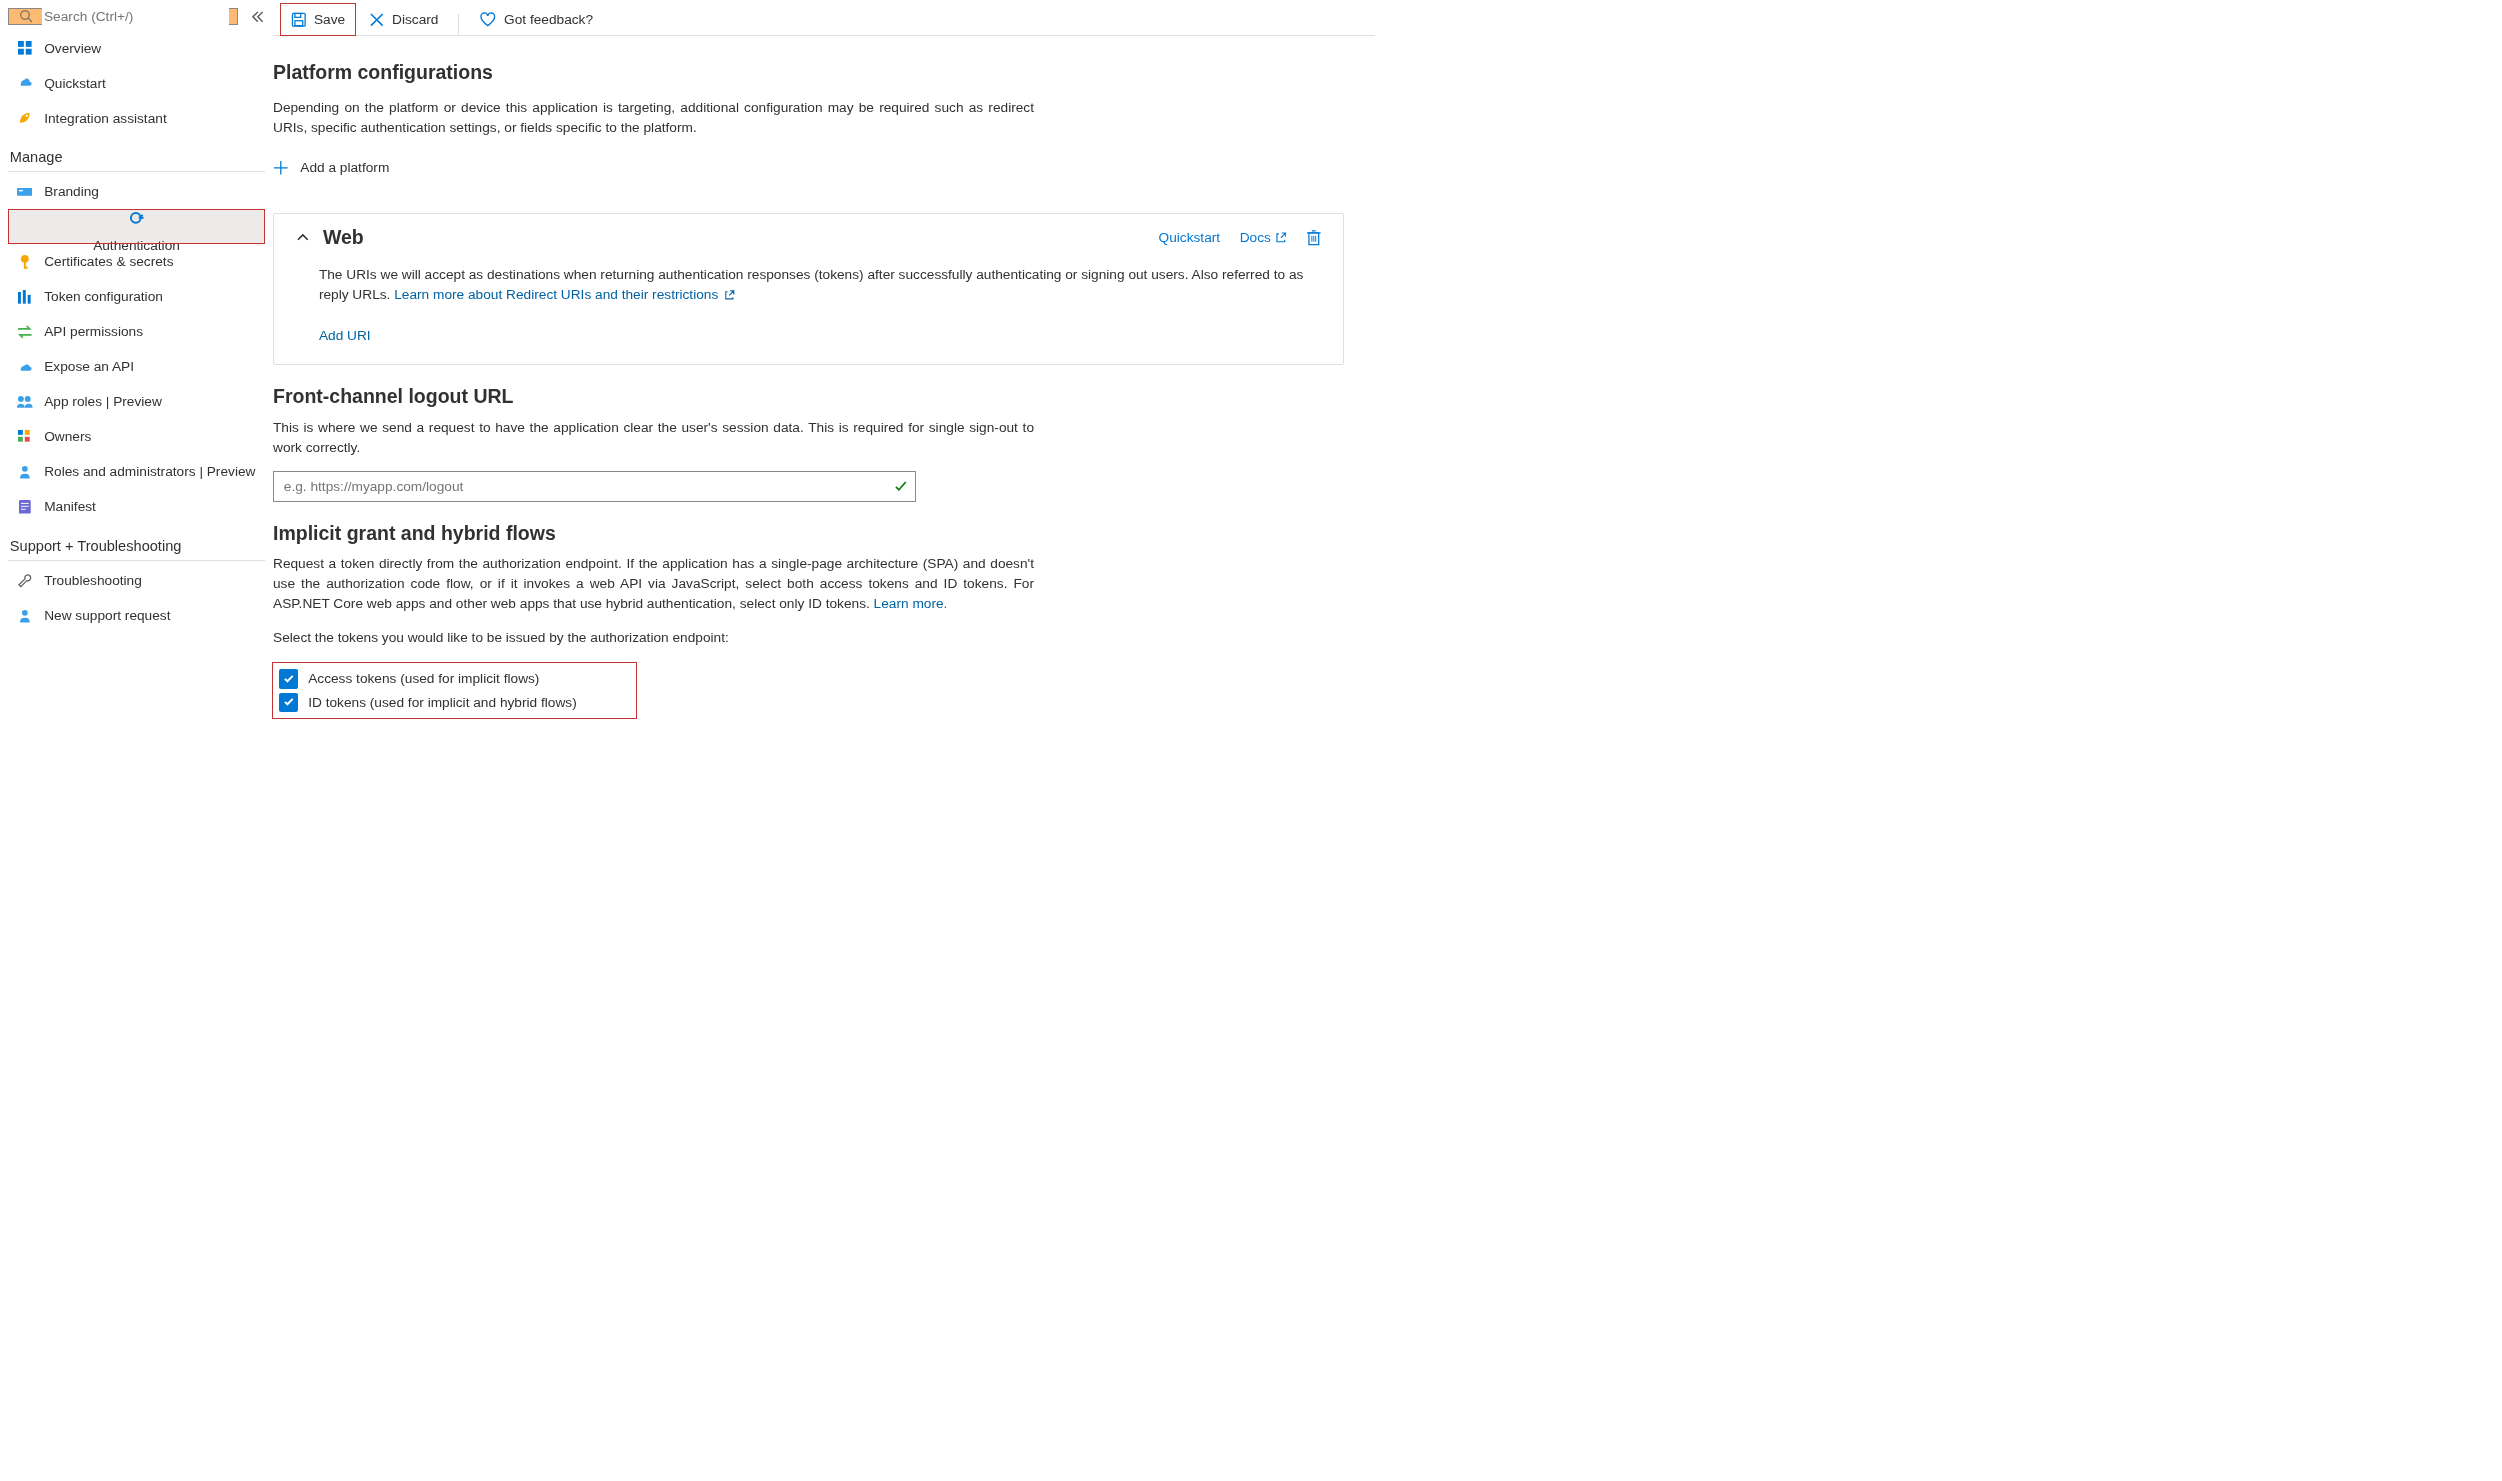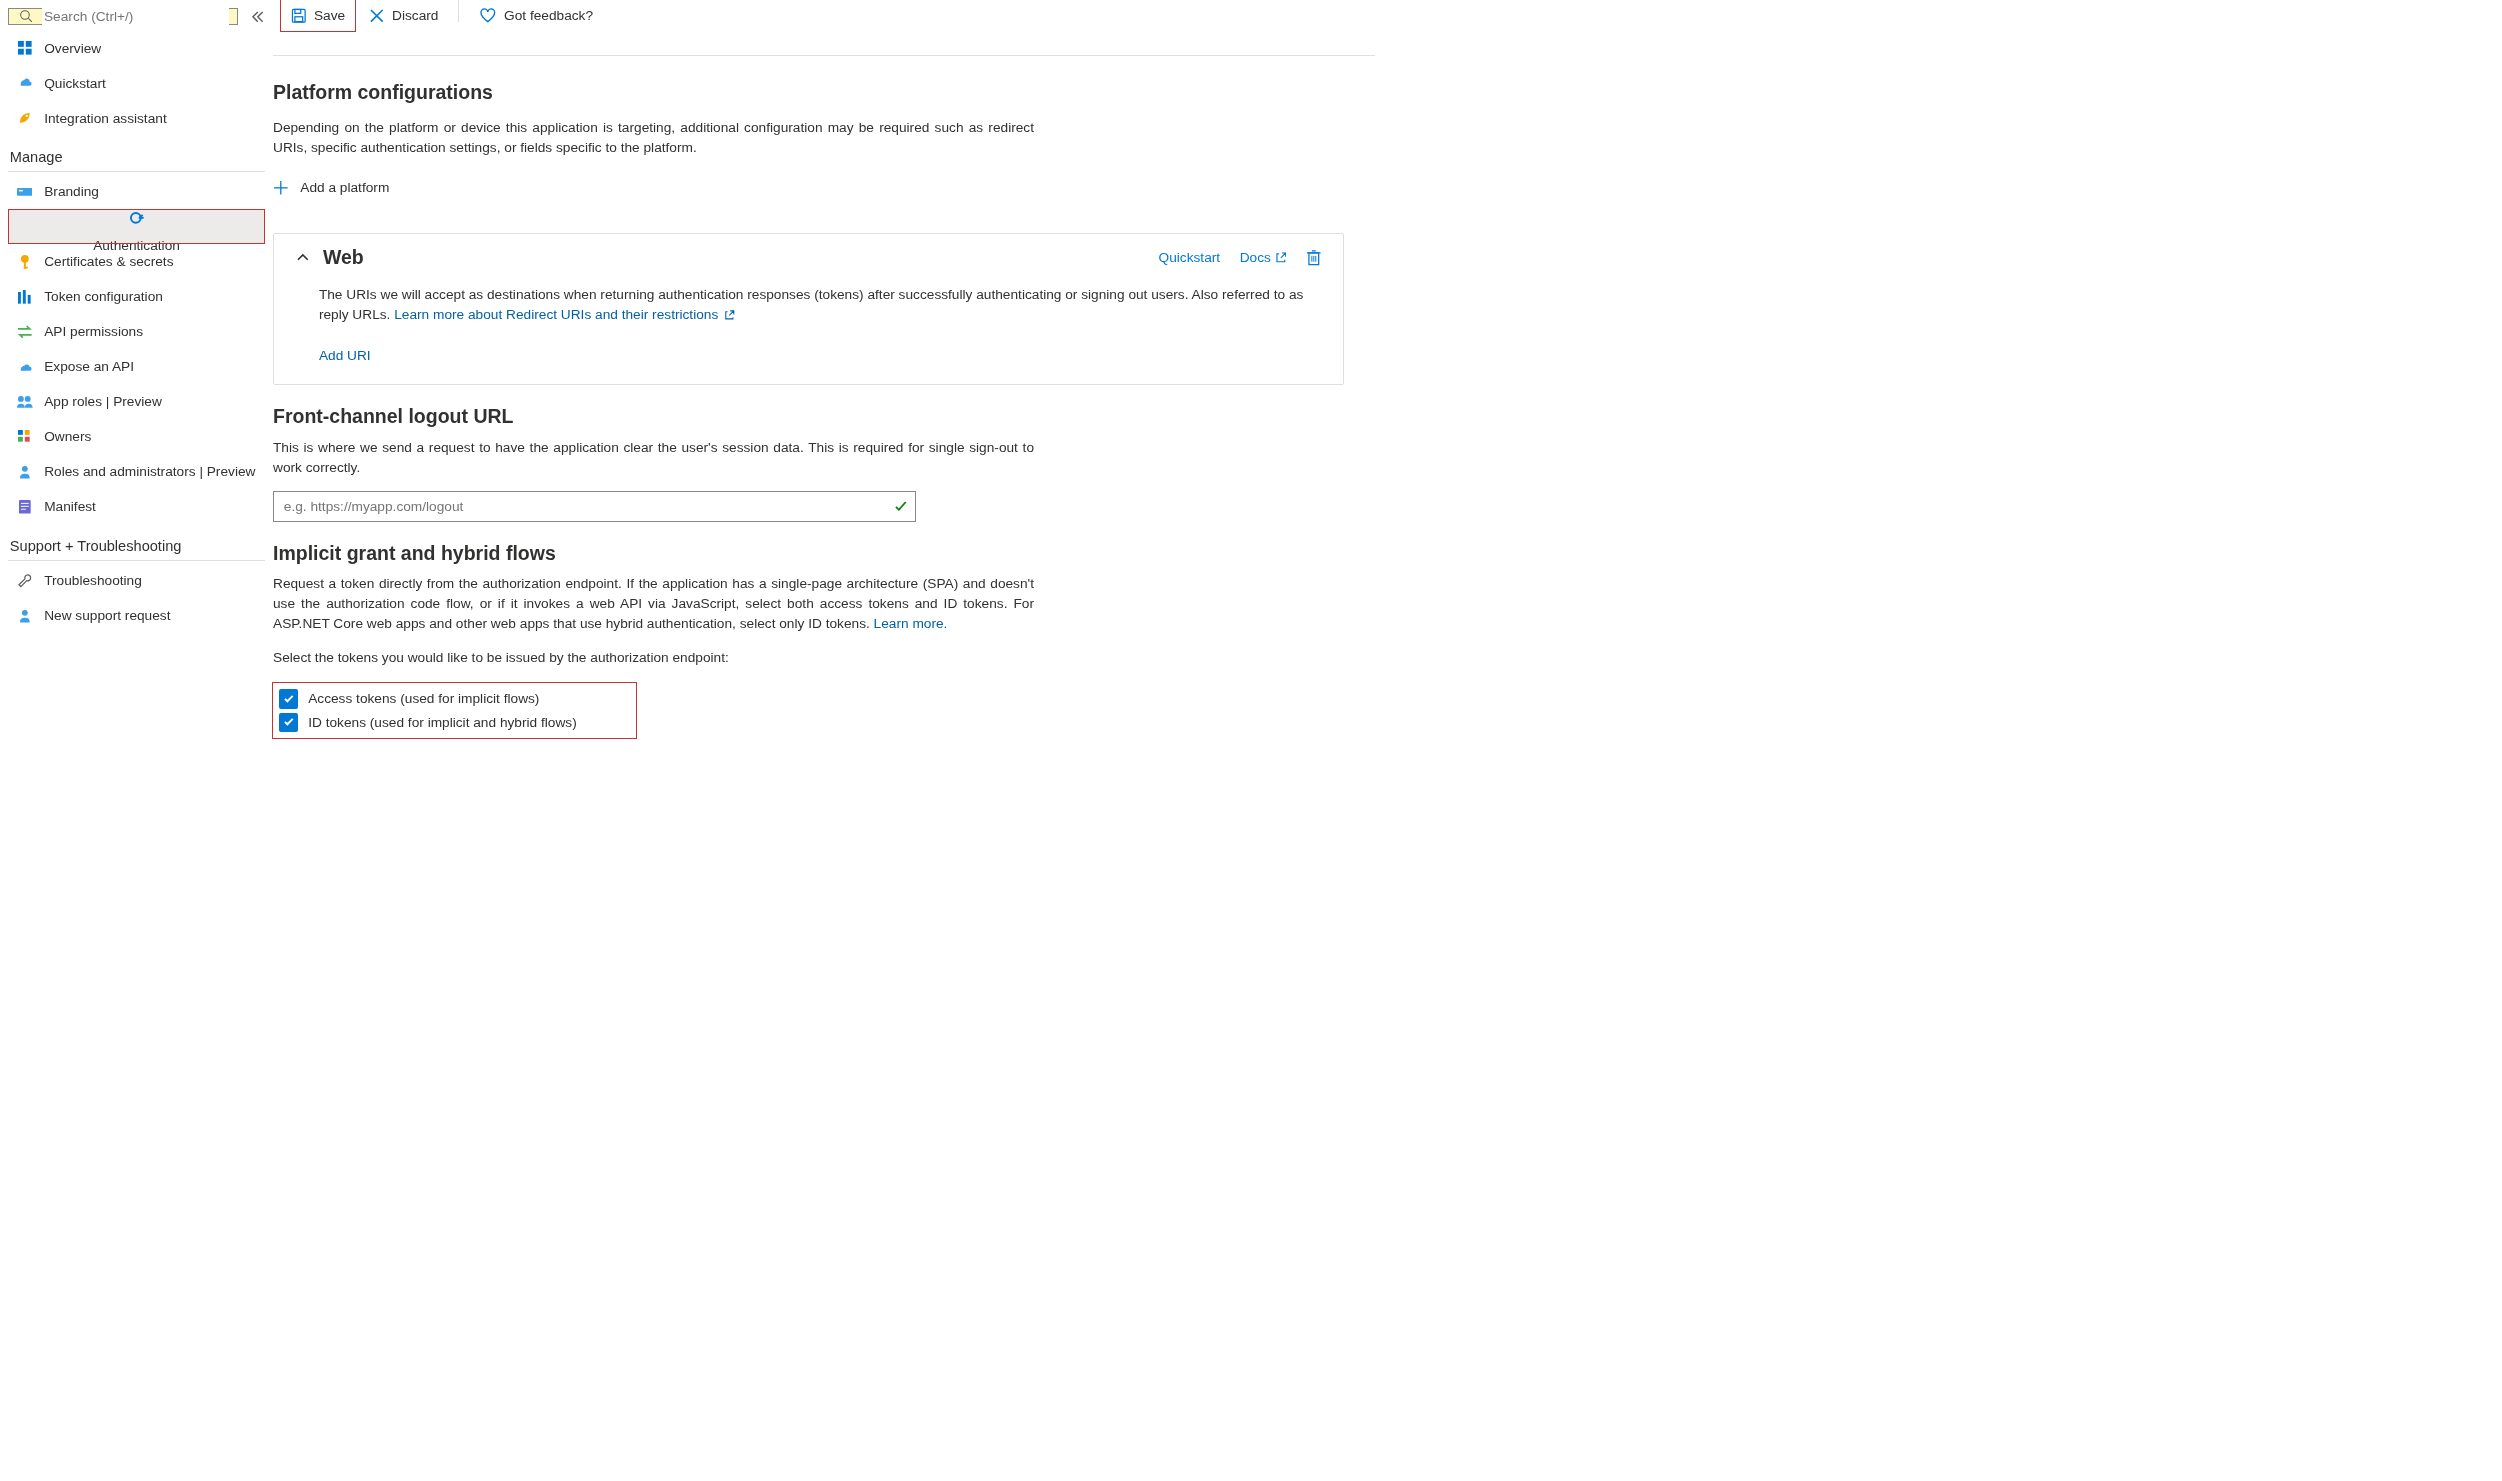--- a/index.html
+++ b/index.html
@@ -32,21 +32,21 @@
     border-right:none;
   }
   .search-row{display:flex;align-items:center;gap:11.7px;margin-bottom:5.9px}
   .search-box{
     flex:1;
     display:flex;align-items:center;gap:7.8px;
     height:17px;
     border:1px solid var(--border);
     padding:0 7.8px;
     font-size:13.7px;color:var(--text-light);
-    background:#fef9c3;
+    background:#fdba74;
   }
   .search-box input{border:0;outline:0;flex:1;font:inherit;color:var(--text)}
   .collapse-icon{color:var(--text-light);font-size:15.6px}
   .nav-group-title{
     font-weight:400;font-size:14.6px;
     padding:9.8px 2px 5.9px;
     margin:3.9px 0 2px;
     border-bottom:1px solid var(--border-light);
     color:var(--text);
   }
@@ -61,22 +61,22 @@
   .nav-item.selected{
     background:var(--bg-selected);
     outline:1px solid var(--red-hl);
     outline-offset:-1px;
     flex-direction:column;
   }
   .nav-icon{width:17.6px;height:17.6px;display:flex;align-items:center;justify-content:center;flex:0 0 17.6px}
   
   .main{flex:1;display:flex;flex-direction:column}
   .toolbar{
-    display:flex;align-items:flex-start;gap:3.9px;
-    height:56px;padding:0 7.8px;
+    display:flex;align-items:flex-end;gap:3.9px;
+    height:36px;padding:0 7.8px;
     border-bottom:1px solid var(--border-light);
   }
   .tb-btn{
     display:flex;align-items:center;gap:7.8px;
     height:31px;padding:0 9.8px;
     cursor:pointer;background:transparent;border:0;font:inherit;color:var(--text);
   }
   .tb-btn.highlight{outline:1px solid var(--red-hl);outline-offset:0}
   .tb-sep{width:1px;height:21.5px;background:var(--border-light);margin:0 5.9px}
   .content{padding:17.6px 31px 39px 0; margin-left:0}

